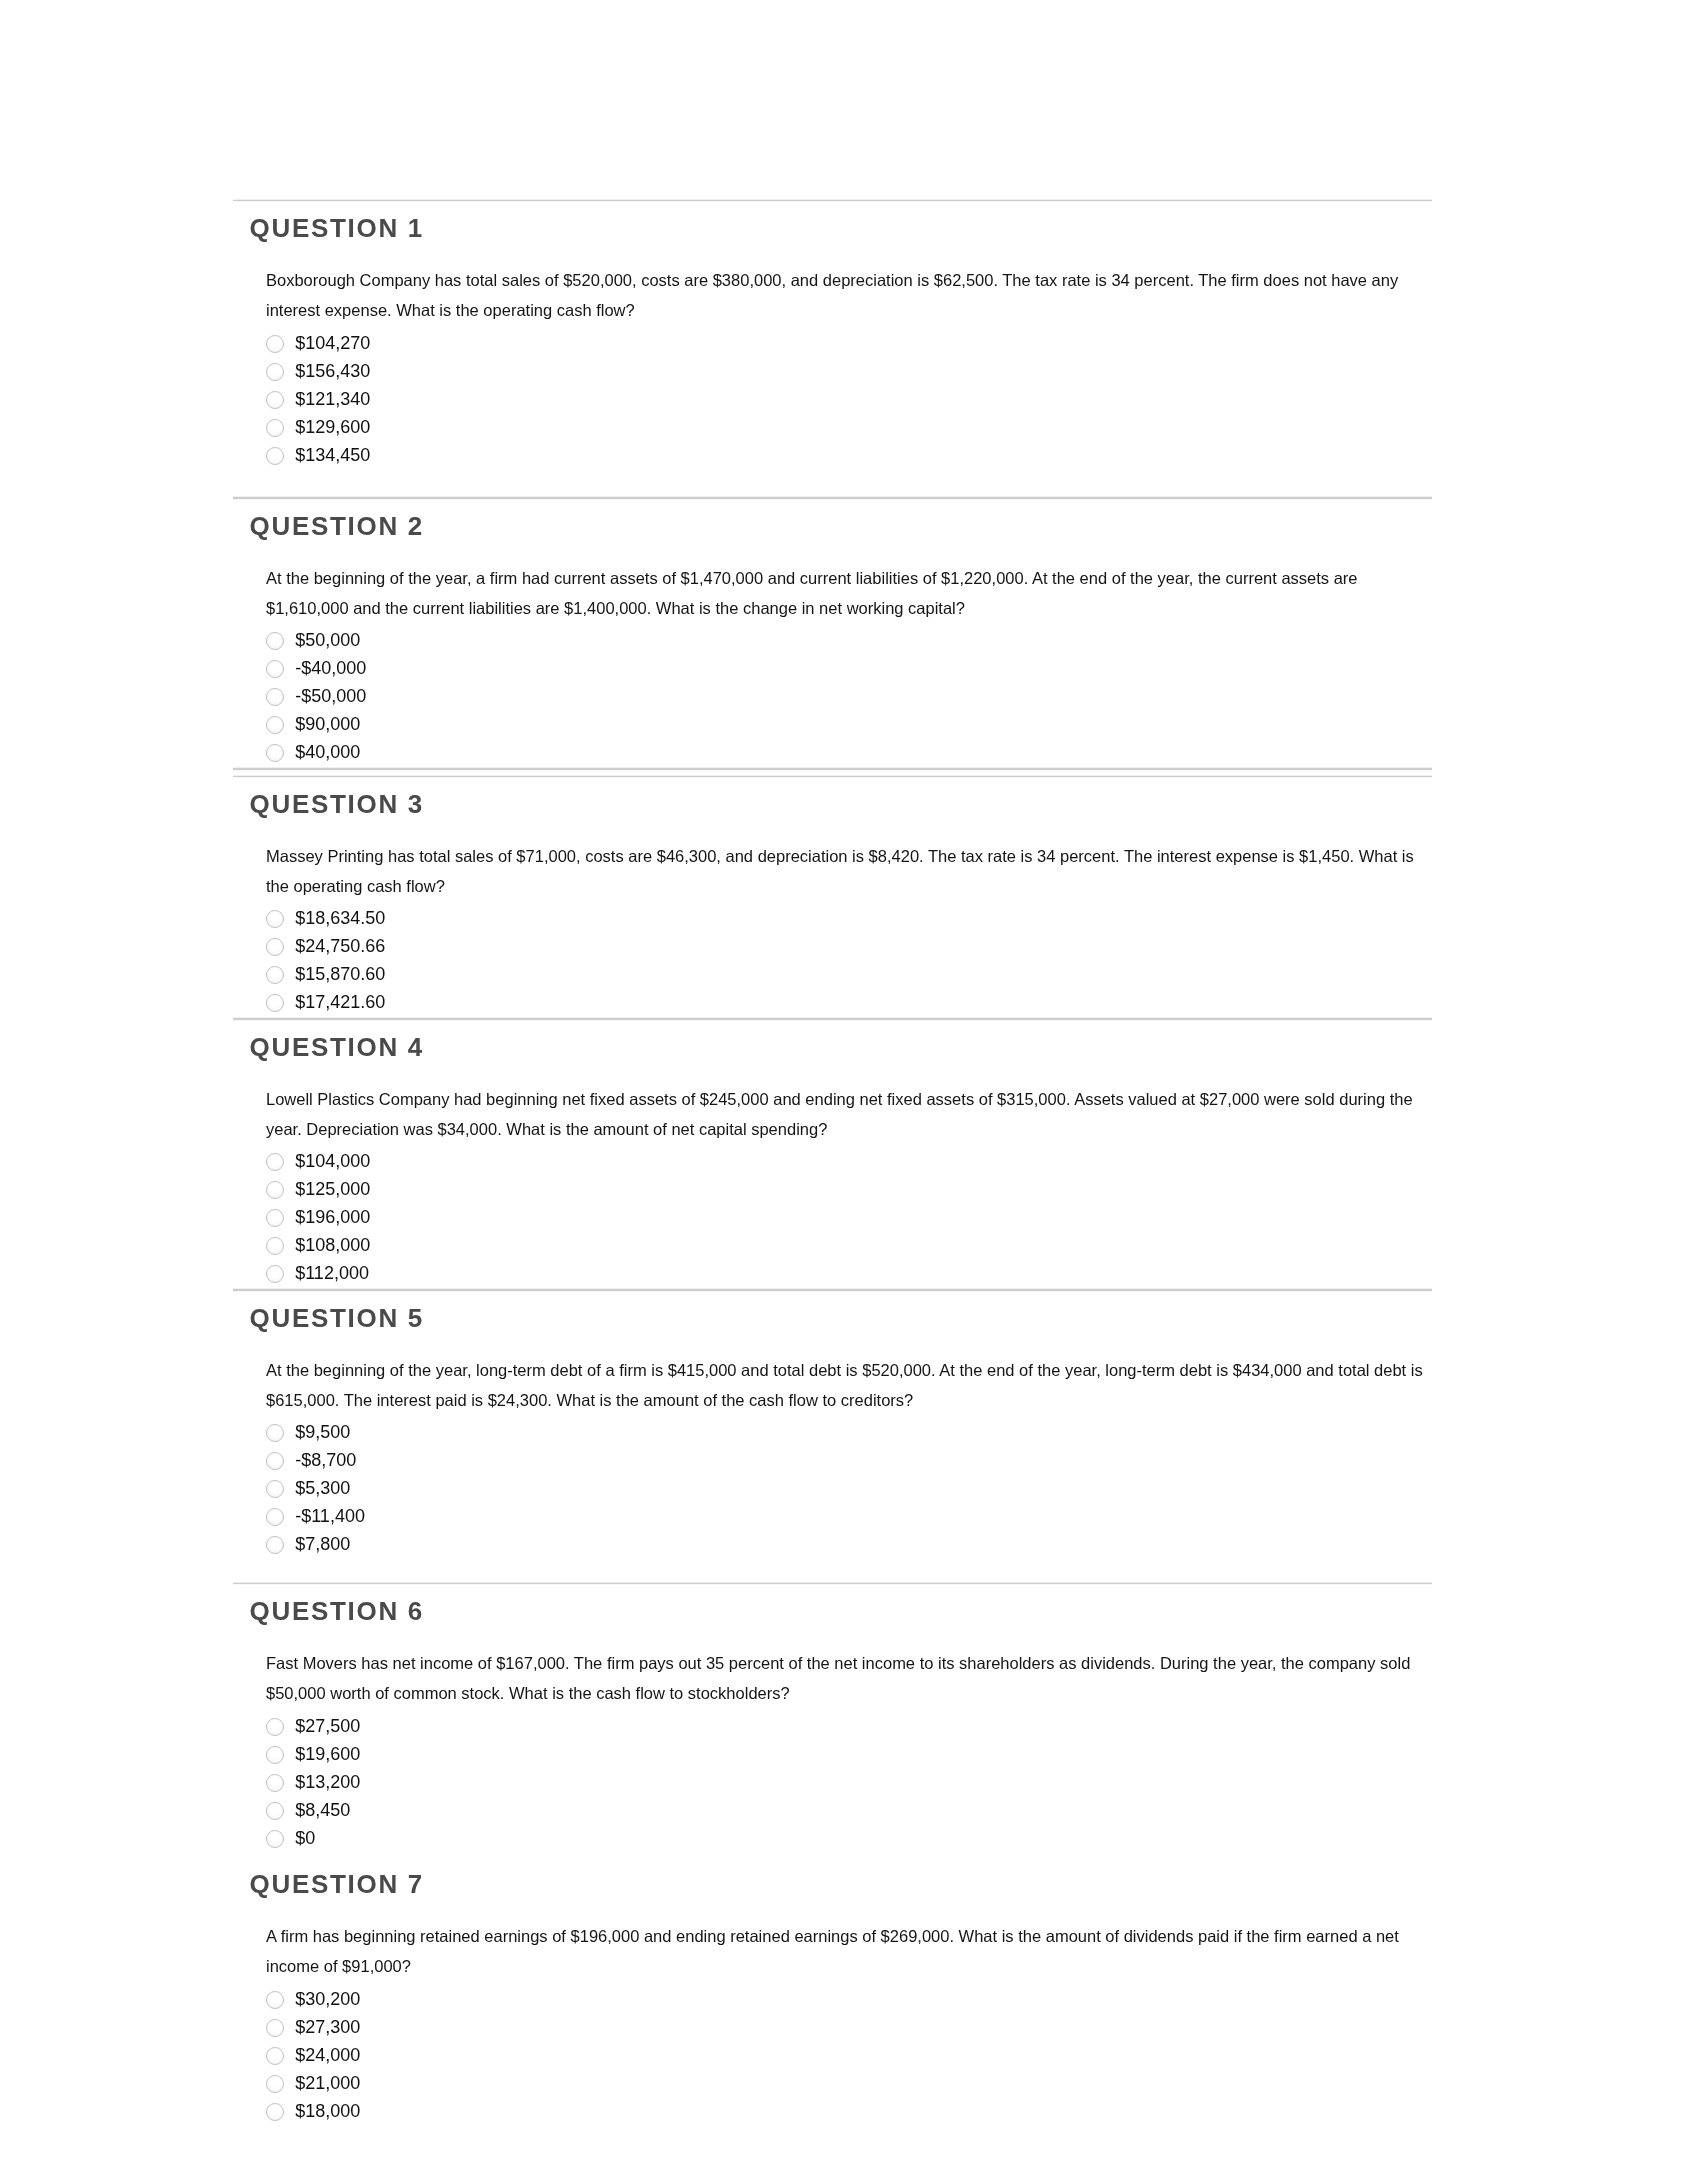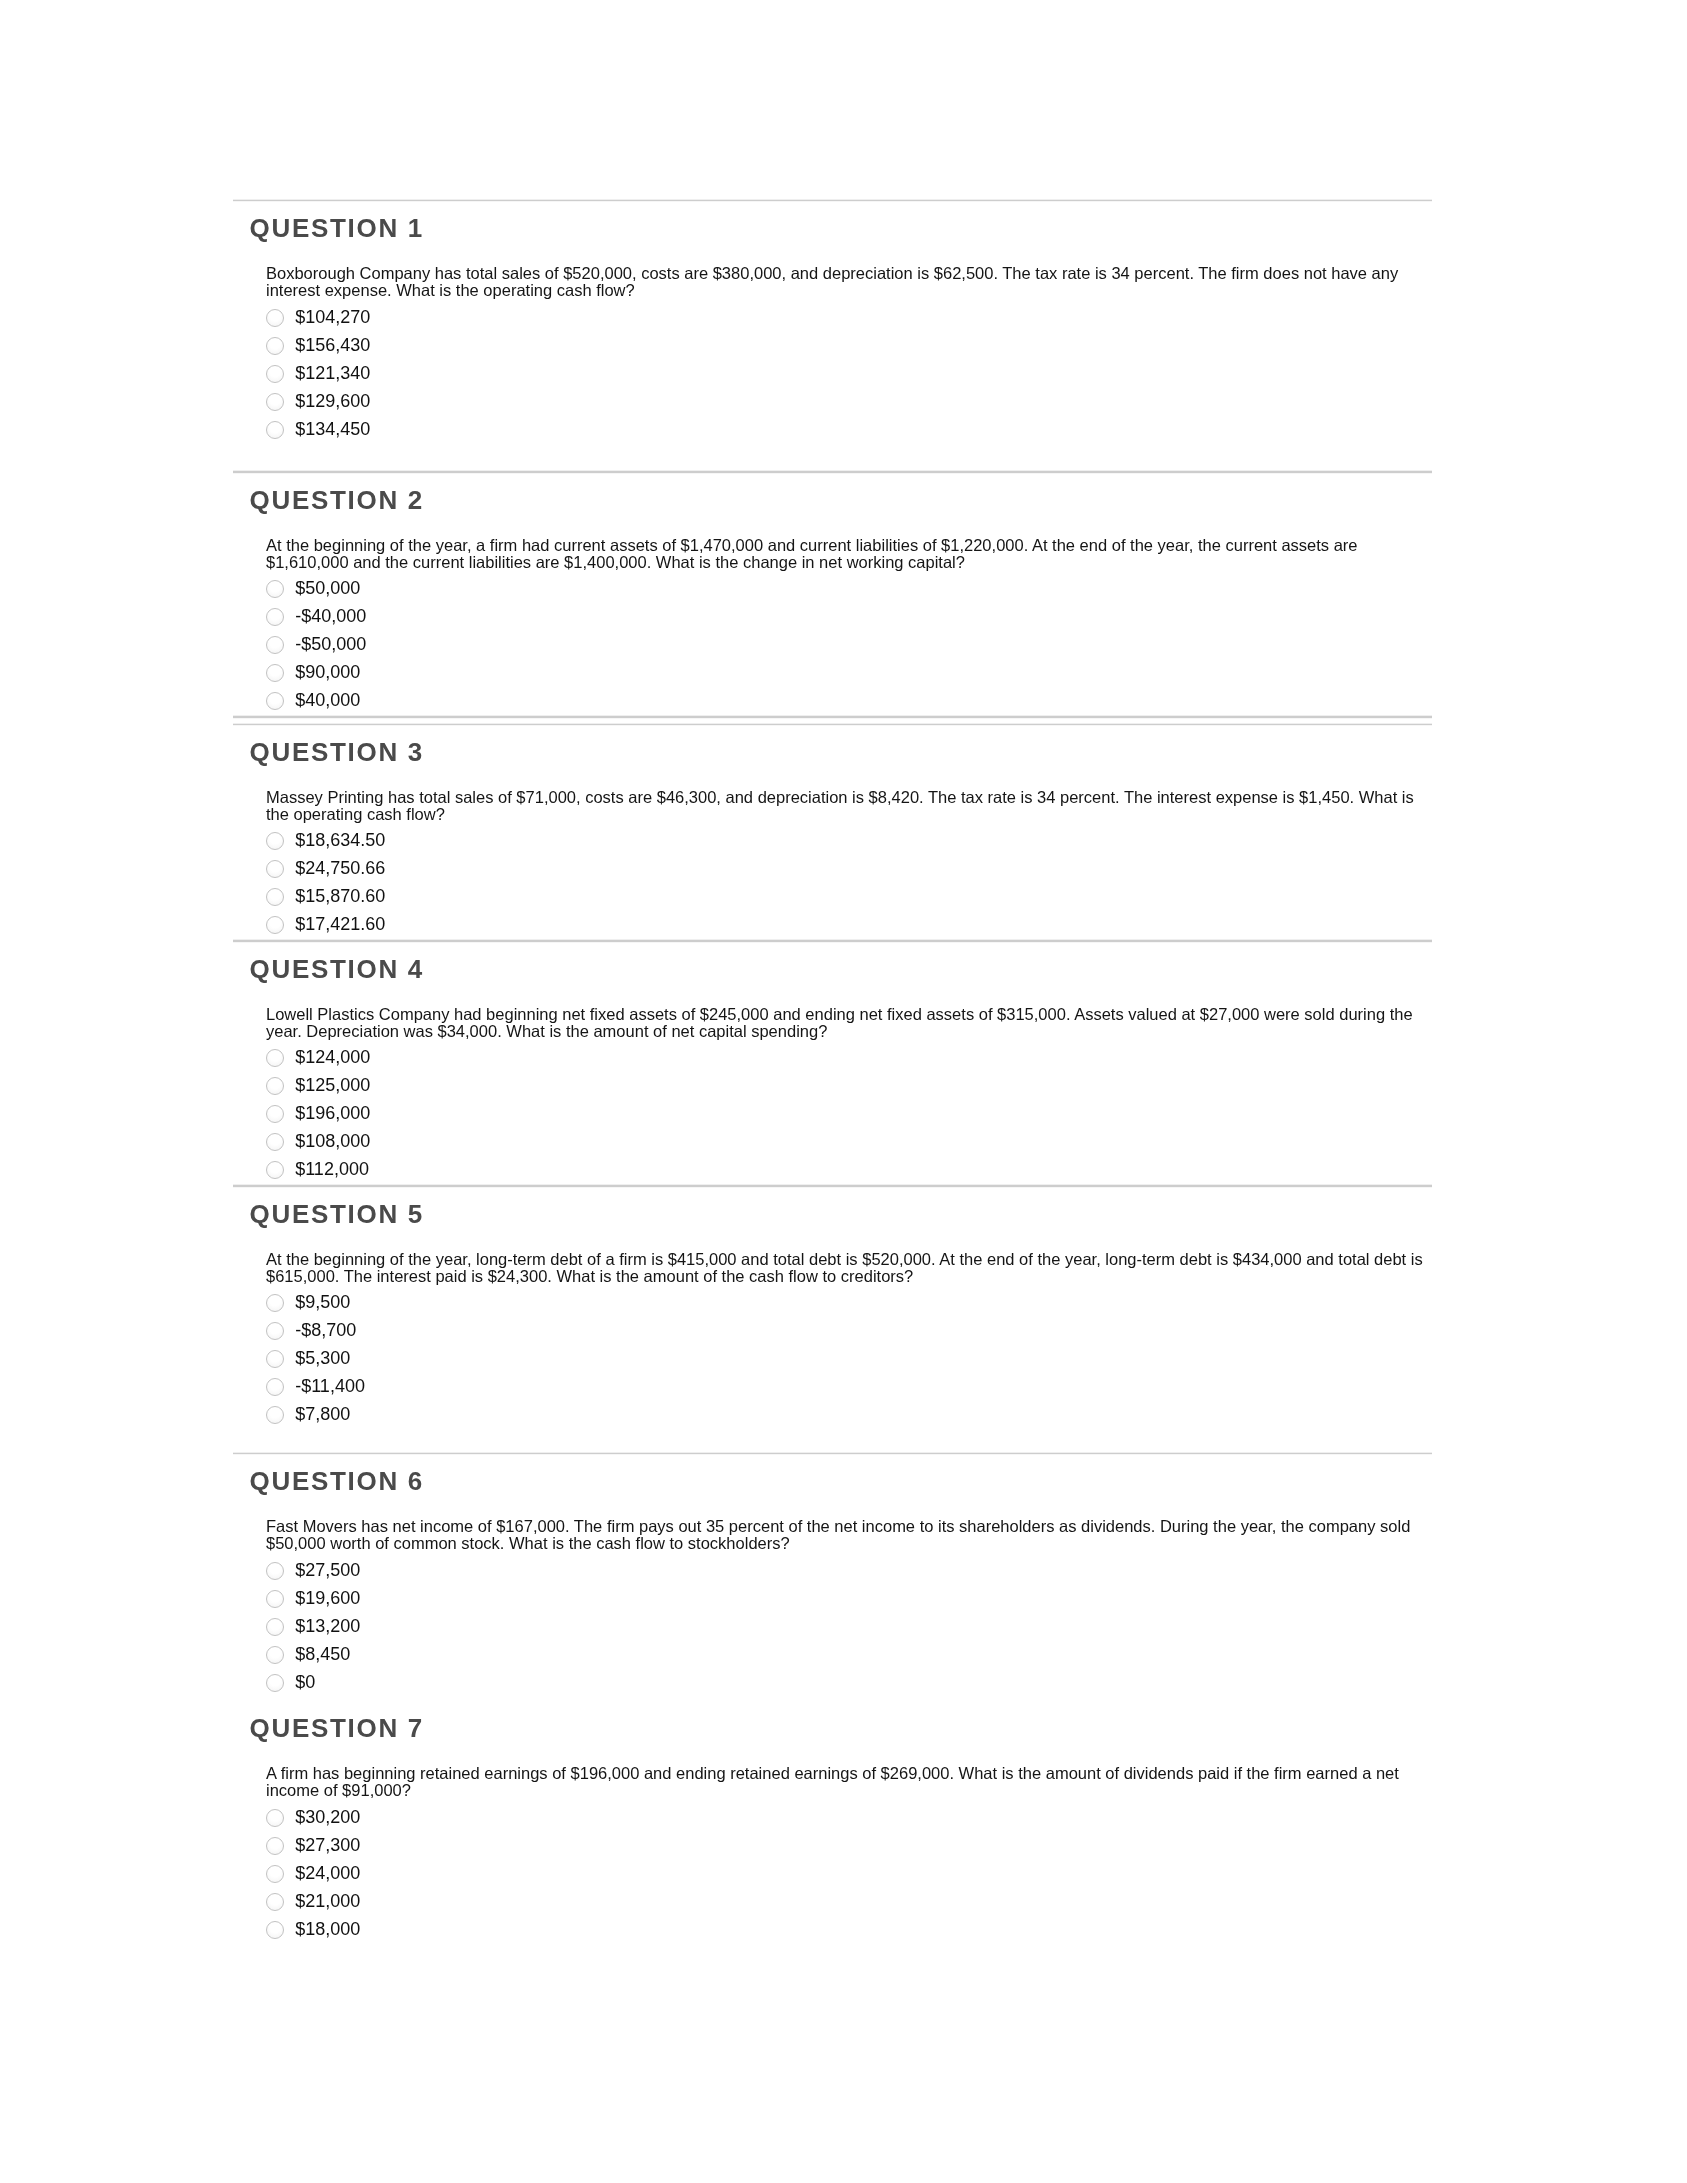--- a/index.html
+++ b/index.html
@@ -35,21 +35,21 @@
     font-size: 26px;
     line-height: 24px;
     font-weight: bold;
     letter-spacing: 1.7px;
     color: #4a4a4a;
   }
   .q-text {
     margin: 0 0 4.6px 33px;
     width: 1166px;
     font-size: 16.5px;
-    line-height: 17px;
+    line-height: 30px;
     color: #151515;
   }
   .options {
     margin-left: 33px;
   }
   .option {
     display: flex;
     align-items: center;
     height: 28px;
     cursor: pointer;
@@ -164,21 +164,21 @@
     </div>
   </section>
 
   <section class="question pb-none">
     <hr class="rule">
     <h2 class="q-heading">QUESTION 4</h2>
     <p class="q-text">Lowell Plastics Company had beginning net fixed assets of $245,000 and ending net fixed assets of $315,000. Assets valued at $27,000 were sold during the year. Depreciation was $34,000. What is the amount of net capital spending?</p>
     <div class="options">
       <label class="option">
           <span class="radio"></span>
-          <span class="opt-text">$124,000</span>
+          <span class="opt-text">$104,000</span>
         </label>
       <label class="option">
           <span class="radio"></span>
           <span class="opt-text">$125,000</span>
         </label>
       <label class="option">
           <span class="radio"></span>
           <span class="opt-text">$196,000</span>
         </label>
       <label class="option">

